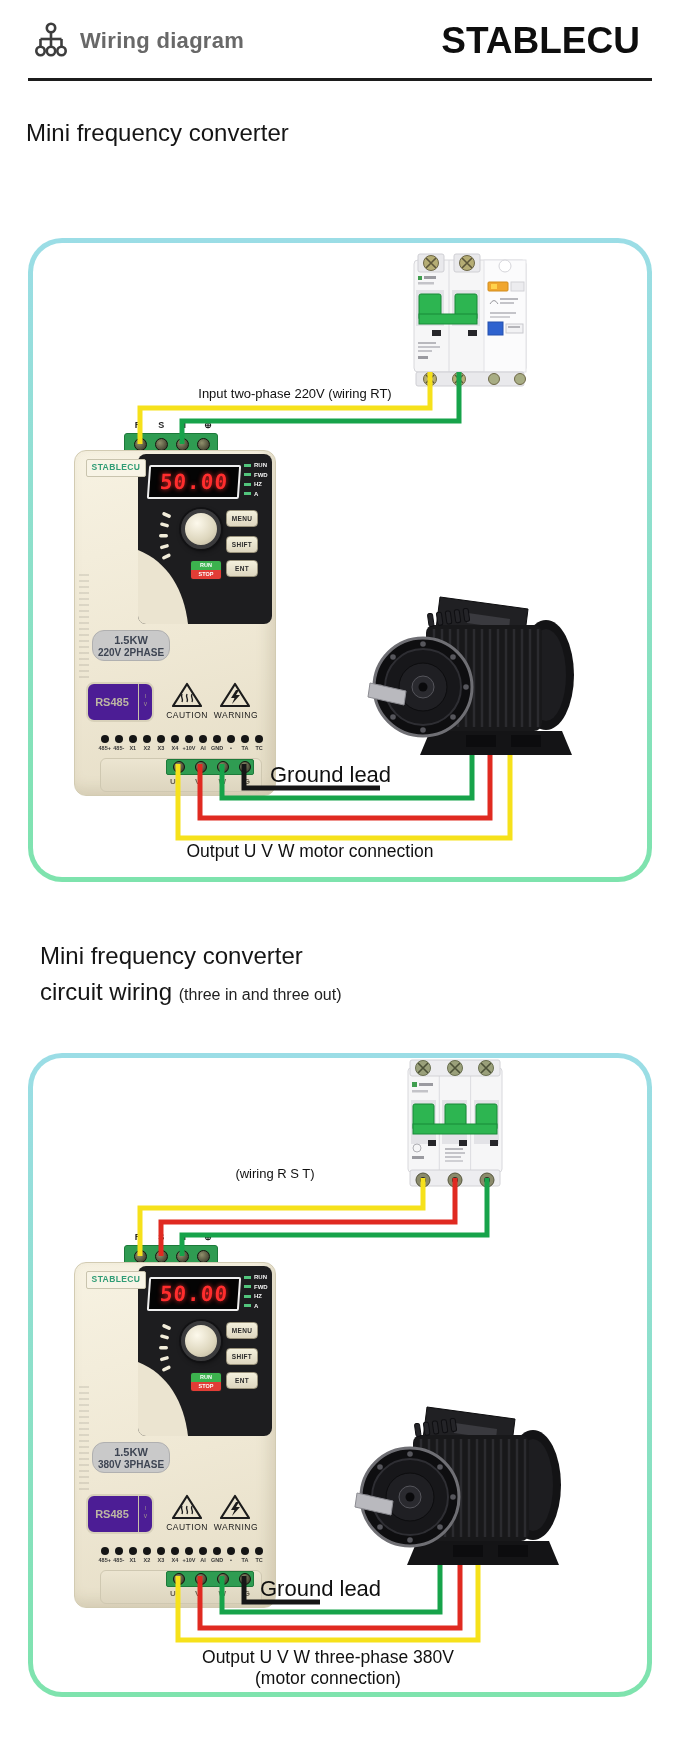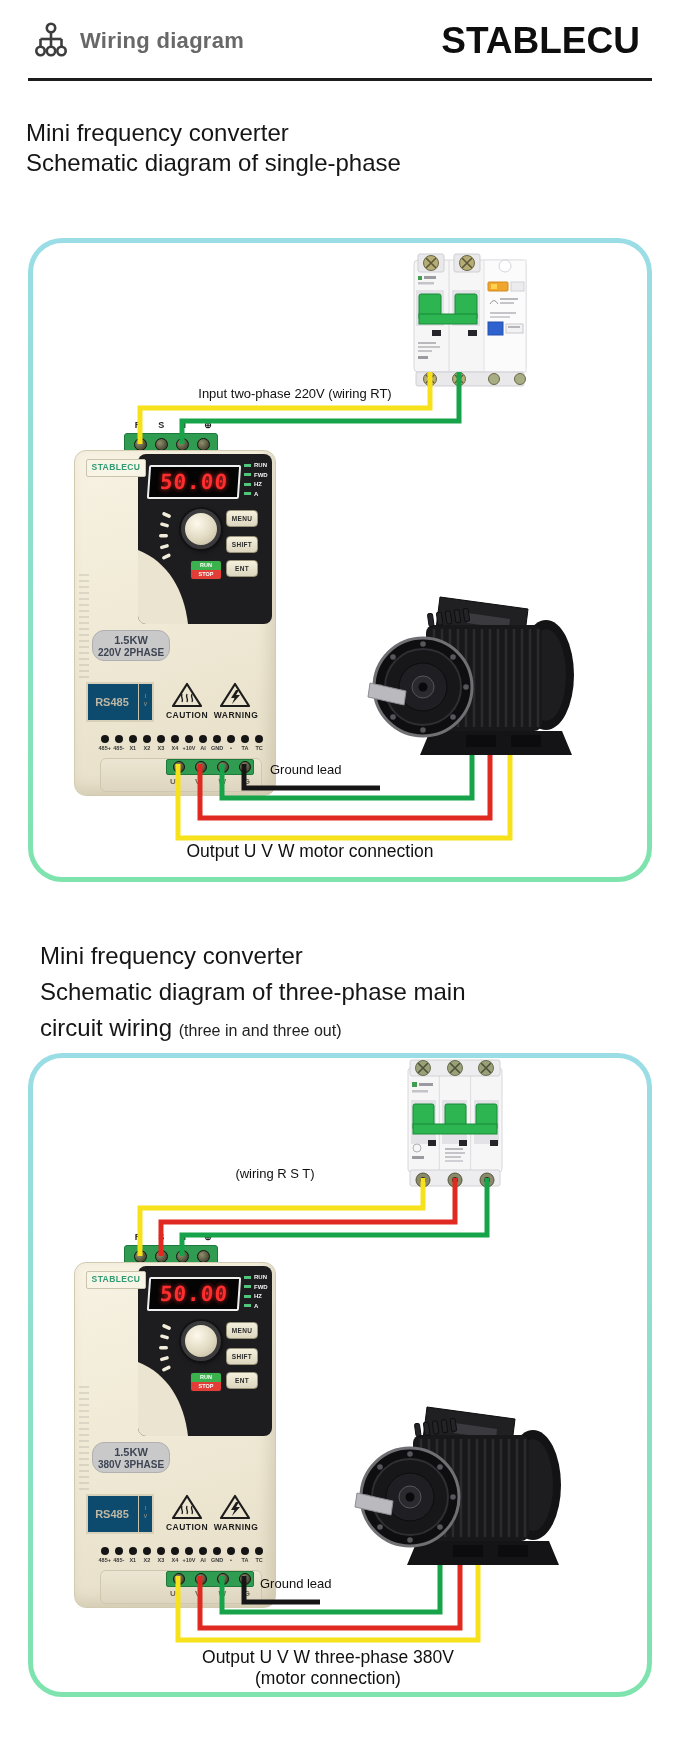--- a/index.html
+++ b/index.html
@@ -20,21 +20,21 @@
 
   
   .panel{position:absolute;left:28px;width:624px;height:644px;border-radius:34px;padding:5px;
          box-sizing:border-box;background:linear-gradient(180deg,#9bdde6,#7ee3ad);}
   .panel-inner{width:100%;height:100%;background:#fff;border-radius:29px;}
   .panel1{top:238px;} .panel2{top:1053px;}
 
   
   .lbl{position:absolute;color:#101010;}
   .input-lbl{font-size:13px;text-align:center;line-height:23px;}
-  .ground-lbl{font-size:13px;}
+  .ground-lbl{font-size:22px;}
   .output-lbl{font-size:17.5px;text-align:center;line-height:21px;}
 
   
   .vfd{position:absolute;left:60px;width:240px;height:392px;}
   .vfd-termlabels{position:absolute;left:70px;top:0;width:86px;display:flex;justify-content:space-between;
                   font-size:9px;font-weight:bold;color:#1e1e1e;}
   .vfd-termlabels .tl{width:16px;text-align:center;}
   .vfd-termblock{position:absolute;left:64px;top:13px;width:94px;height:24px;background:#2f9c52;
                  border:1px solid #1d7a3a;border-radius:3px;box-sizing:border-box;}
   .screw{position:absolute;width:13px;height:13px;border-radius:50%;top:4px;
@@ -64,29 +64,29 @@
        line-height:15px;letter-spacing:.3px;}
   .btn-menu{left:166px;top:90px;} .btn-shift{left:166px;top:116px;} .btn-ent{left:166px;top:140px;}
   .vfd-runstop{position:absolute;left:130px;top:140px;width:32px;height:20px;border-radius:3px;overflow:hidden;
                border:1px solid #222;box-sizing:border-box;}
   .rs-half{height:50%;font-size:5.5px;font-weight:bold;color:#fff;text-align:center;line-height:9px;}
   .rs-run{background:#3cb24e;} .rs-stop{background:#e23d36;}
   .vfd-powerlabel{position:absolute;left:32px;top:210px;width:78px;height:31px;background:#c9c9c9;border:1px solid #b0b0b0;
                   border-radius:12px;box-sizing:border-box;text-align:center;color:#3e4553;font-weight:bold;}
   .vfd-powerlabel .pl1{font-size:11px;line-height:14px;margin-top:2px;}
   .vfd-powerlabel .pl2{font-size:10px;line-height:12px;}
-  .vfd-port{position:absolute;left:26px;top:262px;width:68px;height:40px;background:#0c4a6e;border:2px solid #d8d1ba;
-            border-radius:0;box-sizing:border-box;}
+  .vfd-port{position:absolute;left:26px;top:262px;width:68px;height:40px;background:#4c1d95;border:2px solid #d8d1ba;
+            border-radius:8px;box-sizing:border-box;}
   .vfd-port .port-txt{position:absolute;left:0;top:0;width:48px;height:100%;text-align:center;line-height:36px;
                       font-size:11px;font-weight:bold;color:#bdb7a3;}
   .vfd-port .port-pin{position:absolute;right:0;top:0;width:14px;height:100%;border-left:1px solid #c9c2aa;
                       font-size:5px;color:#a9a28c;text-align:center;line-height:8px;padding-top:8px;box-sizing:border-box;}
   .tri-icon{position:absolute;top:262px;}
   .tri-caution{left:112px;} .tri-warning{left:160px;}
-  .tri-label{position:absolute;top:290px;width:60px;text-align:center;font-size:8.5px;font-weight:bold;
+  .tri-label{position:absolute;top:290px;width:60px;text-align:center;font-size:8.5px;font-weight:normal;
              letter-spacing:.5px;color:#1b1b1b;}
   .lab-caution{left:97px;} .lab-warning{left:146px;}
   .vfd-iorow{position:absolute;left:38px;top:315px;width:168px;display:flex;justify-content:space-between;}
   .io-cell{width:13.5px;text-align:center;font-size:5.5px;font-weight:bold;color:#3a3a3a;white-space:nowrap;overflow:visible;}
   .io-cell::before{content:"";display:block;width:8px;height:8px;border-radius:50%;background:#151515;margin:0 auto 2px;}
   .vfd-flange{position:absolute;left:40px;top:338px;width:162px;height:34px;border-radius:6px;
               background:linear-gradient(#ece5d1,#ddd5bf);border:1px solid #cfc8b1;box-sizing:border-box;}
   .vfd-outblock{position:absolute;left:106px;top:339px;width:88px;height:16px;background:#2f9c52;border:1px solid #1d7a3a;
                 border-radius:2px;box-sizing:border-box;}
   .vfd-outblock .screw{width:12px;height:12px;top:1px;}
@@ -115,26 +115,24 @@
         <circle cx="27.5" cy="29" r="4.2"></circle>
       </g>
     </svg>
   </div>
   <div class="hdr-title">Wiring diagram</div>
   <div class="hdr-logo">STABLECU</div>
   <div class="hdr-rule"></div>
 
   <div class="sec-title title1">
     <div>Mini frequency converter</div>
-    <div>Schematic diagram of single-phase</div>
   </div>
 
   <div class="sec-title title2">
     <div>Mini frequency converter</div>
-    <div>Schematic diagram of three-phase main</div>
     <div><span>circuit wiring</span>
       <span class="note">(three in and three out)</span></div>
   </div>
 
   <div class="panel panel1">
       <div class="panel-inner"></div>
     </div>
   <div class="panel panel2">
       <div class="panel-inner"></div>
     </div>

